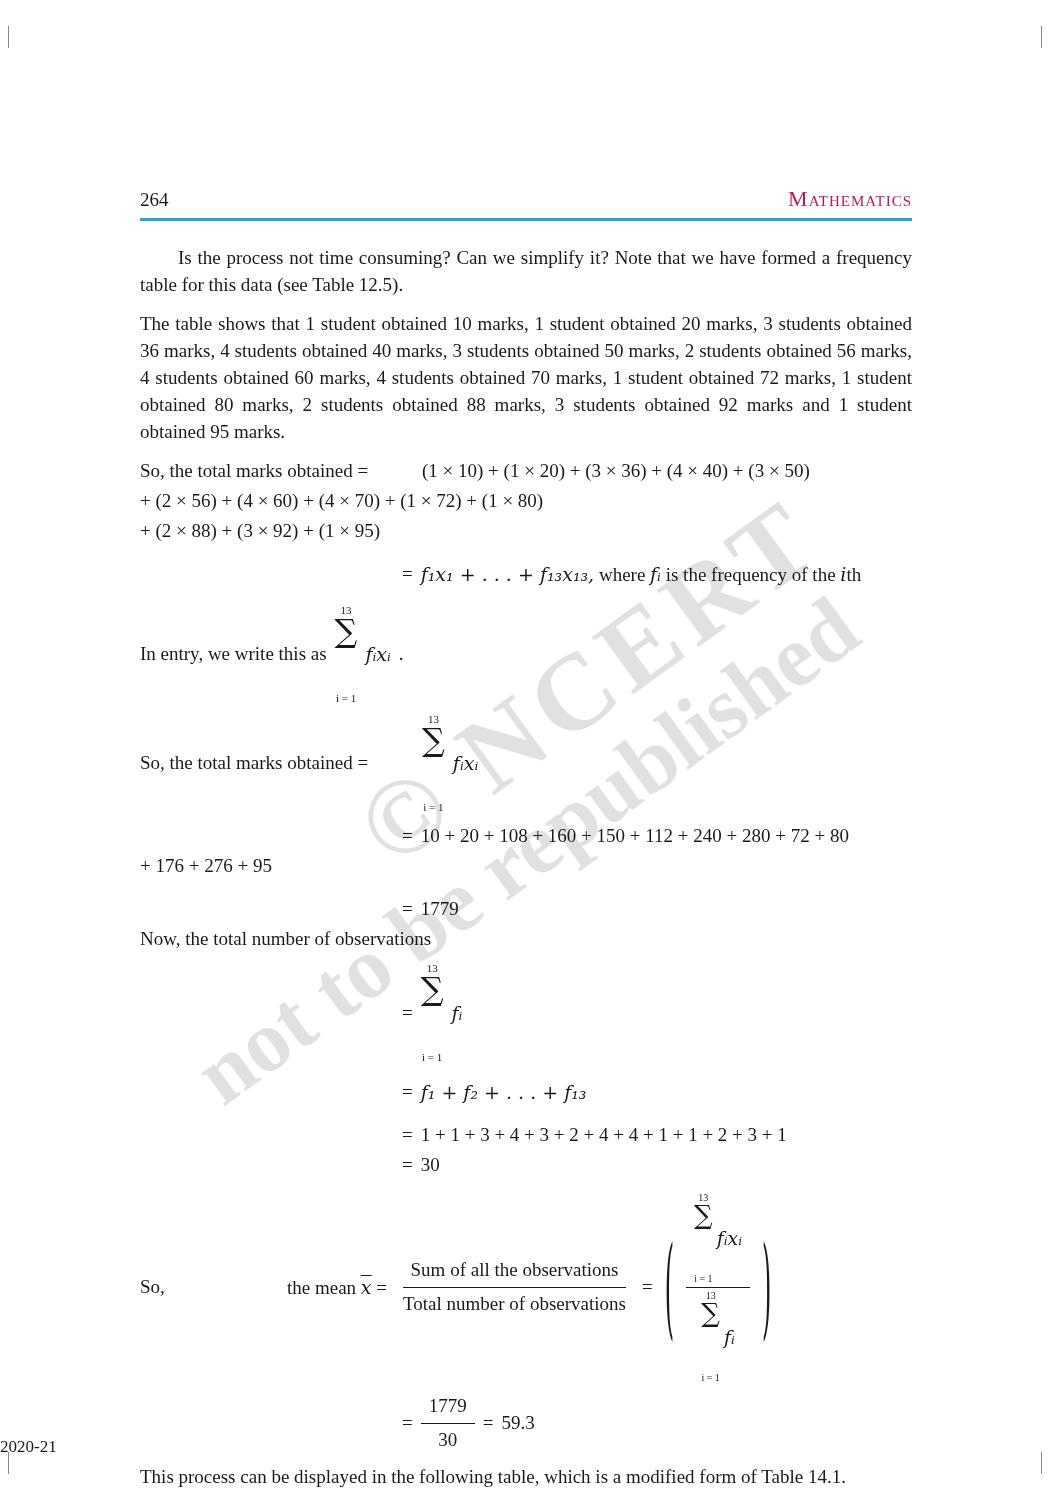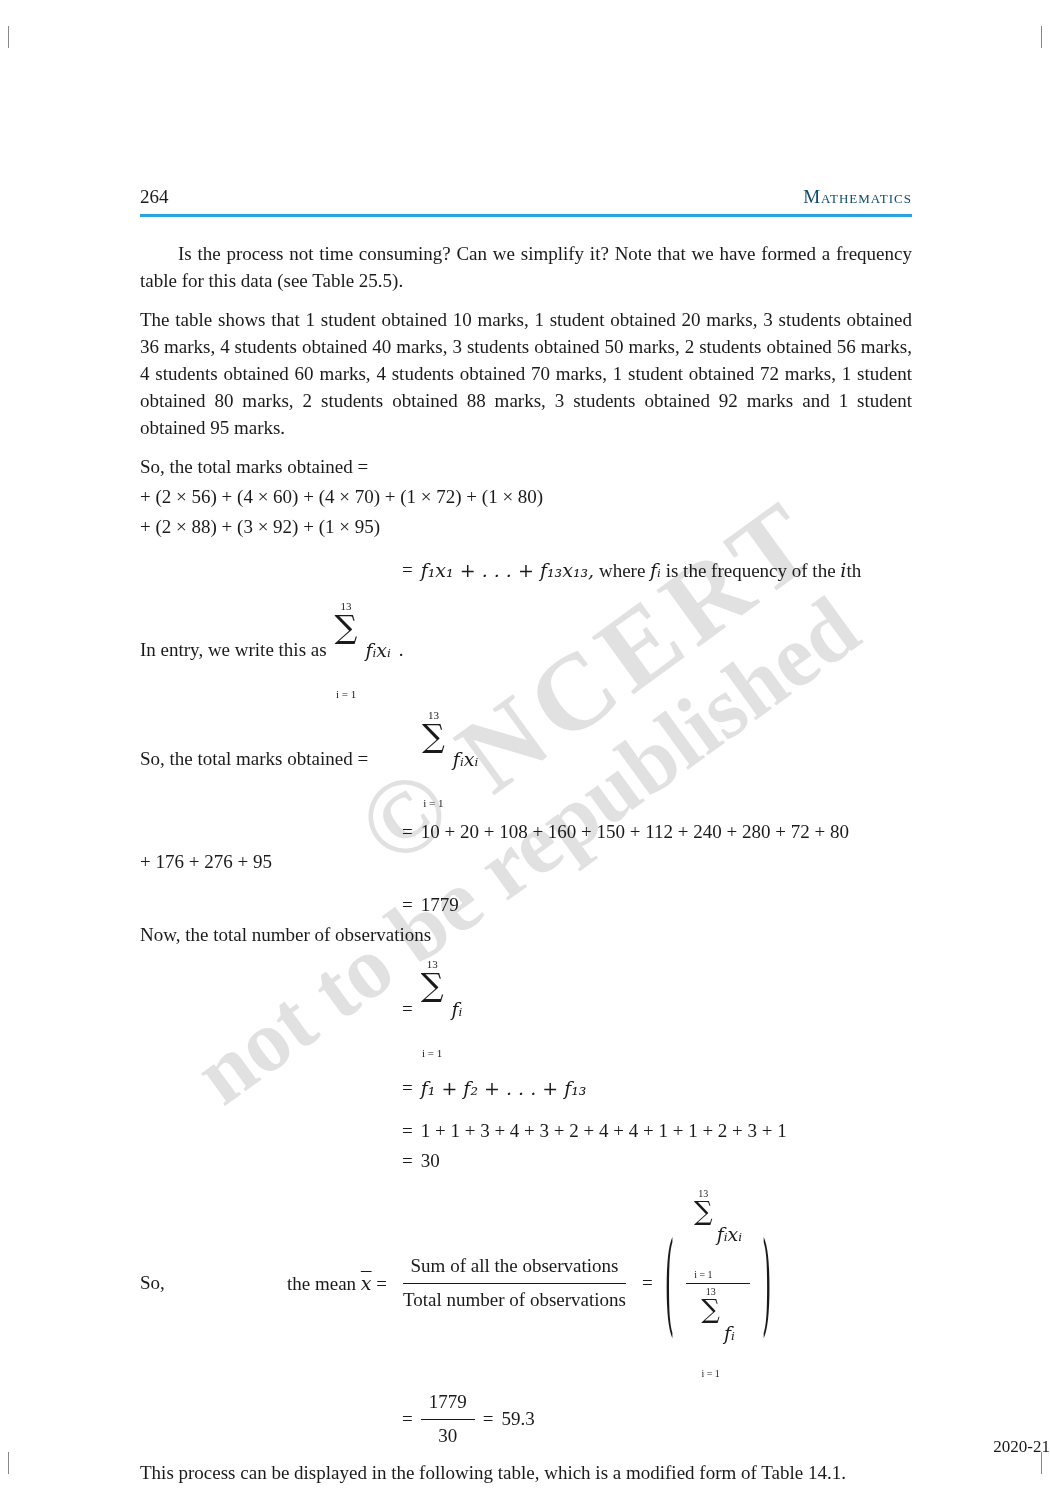--- a/index.html
+++ b/index.html
@@ -11,21 +11,21 @@
   .crop.bl{left:8px;top:1452px;} .crop.br{right:8px;top:1452px;}
   
   .wm{position:absolute;z-index:0;color:rgba(70,70,70,0.16);white-space:nowrap;
       font-family:"Liberation Serif",serif;font-weight:bold;}
   .wm1{font-size:108px;letter-spacing:8px;left:320px;top:620px;transform:rotate(-36deg);}
   .wm2{font-size:88px;left:130px;top:800px;transform:rotate(-36deg);}
   
   .content{position:absolute;z-index:1;left:140px;width:772px;top:186px;}
   .header{display:flex;justify-content:space-between;align-items:baseline;}
   .pnum{font-size:19px;}
-  .subject{font-size:19px;font-variant:small-caps;letter-spacing:1px;color:#0c4a6e;}
+  .subject{font-size:22px;font-variant:small-caps;letter-spacing:1px;color:#be185d;}
   .rule{height:3px;background:#29a4dc;margin:6px 0 24px 0;}
   p.body{font-size:19px;line-height:1.42;text-align:justify;margin:0 0 12px 0;}
   p.indent1{text-indent:38px;}
   
   .row{display:flex;align-items:center;gap:8px;font-size:19px;line-height:1.42;margin:3px 0;}
   .lbl{flex:none;width:274px;}
   .eqsign{flex:none;margin-left:262px;}
   .ind{}
   .expr{display:inline;}
   .mi{font-style:italic;font-family:"DejaVu Serif","Liberation Serif",serif;}
@@ -42,21 +42,21 @@
   .frac .num{padding:0 8px 3px 8px;border-bottom:1.5px solid #1a1a1a;display:inline-flex;align-items:center;gap:4px;justify-content:center;}
   .frac .den{padding:3px 8px 0 8px;display:inline-flex;align-items:center;gap:4px;justify-content:center;}
   
   .paren{display:inline-block;flex:none;font-size:24px;transform:scaleY(4.6);margin:0 4px;
          font-family:"DejaVu Serif",serif;font-weight:400;}
   .tallrow{margin:10px 0;}
   .gaptop{margin-top:16px;}
   .meanrow{margin:14px 0 10px 0;}
   .so{flex:none;width:139px;}
   .meanlbl{flex:none;}
-  .footer{position:absolute;z-index:1;left:0;right:0;top:1437px;text-align:right;font-size:17px;}
+  .footer{position:absolute;z-index:1;left:0;right:0;top:1437px;text-align:left;font-size:17px;}
 </style>
 </head>
 <body>
 
 <div class="page">
 
   <span class="crop tl"></span>
   <span class="crop tr"></span>
   <span class="crop bl"></span>
   <span class="crop br"></span>
@@ -65,26 +65,27 @@
   <div class="wm wm2">not to be republished</div>
 
   <div class="content">
 
     <div class="header">
       <span class="pnum">264</span>
       <span class="subject">Mathematics</span>
     </div>
     <div class="rule"></div>
 
-    <p class="body indent1">Is the process not time consuming? Can we simplify it? Note that we have formed a frequency table for this data (see Table 25.5).</p>
+    <p class="body indent1">Is the process not time consuming? Can we simplify it? Note that we have formed a frequency table for this data (see Table 12.5).</p>
     <p class="body">The table shows that 1 student obtained 10 marks, 1 student obtained 20 marks, 3 students obtained 36 marks, 4 students obtained 40 marks, 3 students obtained 50 marks, 2 students obtained 56 marks, 4 students obtained 60 marks, 4 students obtained 70 marks, 1 student obtained 72 marks, 1 student obtained 80 marks, 2 students obtained 88 marks, 3 students obtained 92 marks and 1 student obtained 95 marks.</p>
 
     <div>
       <div class="row">
         <span class="lbl">So, the total marks obtained =</span>
+        <span class="expr">(1 × 10) + (1 × 20) + (3 × 36) + (4 × 40) + (3 × 50)</span>
       </div>
       <div class="row ind">
           <span class="expr">+ (2 × 56) + (4 × 60) + (4 × 70) + (1 × 72) + (1 × 80)</span>
         </div>
       <div class="row ind">
           <span class="expr">+ (2 × 88) + (3 × 92) + (1 × 95)</span>
         </div>
       <div class="row gaptop">
         <span class="eqsign">=</span>
         <span class="expr">

